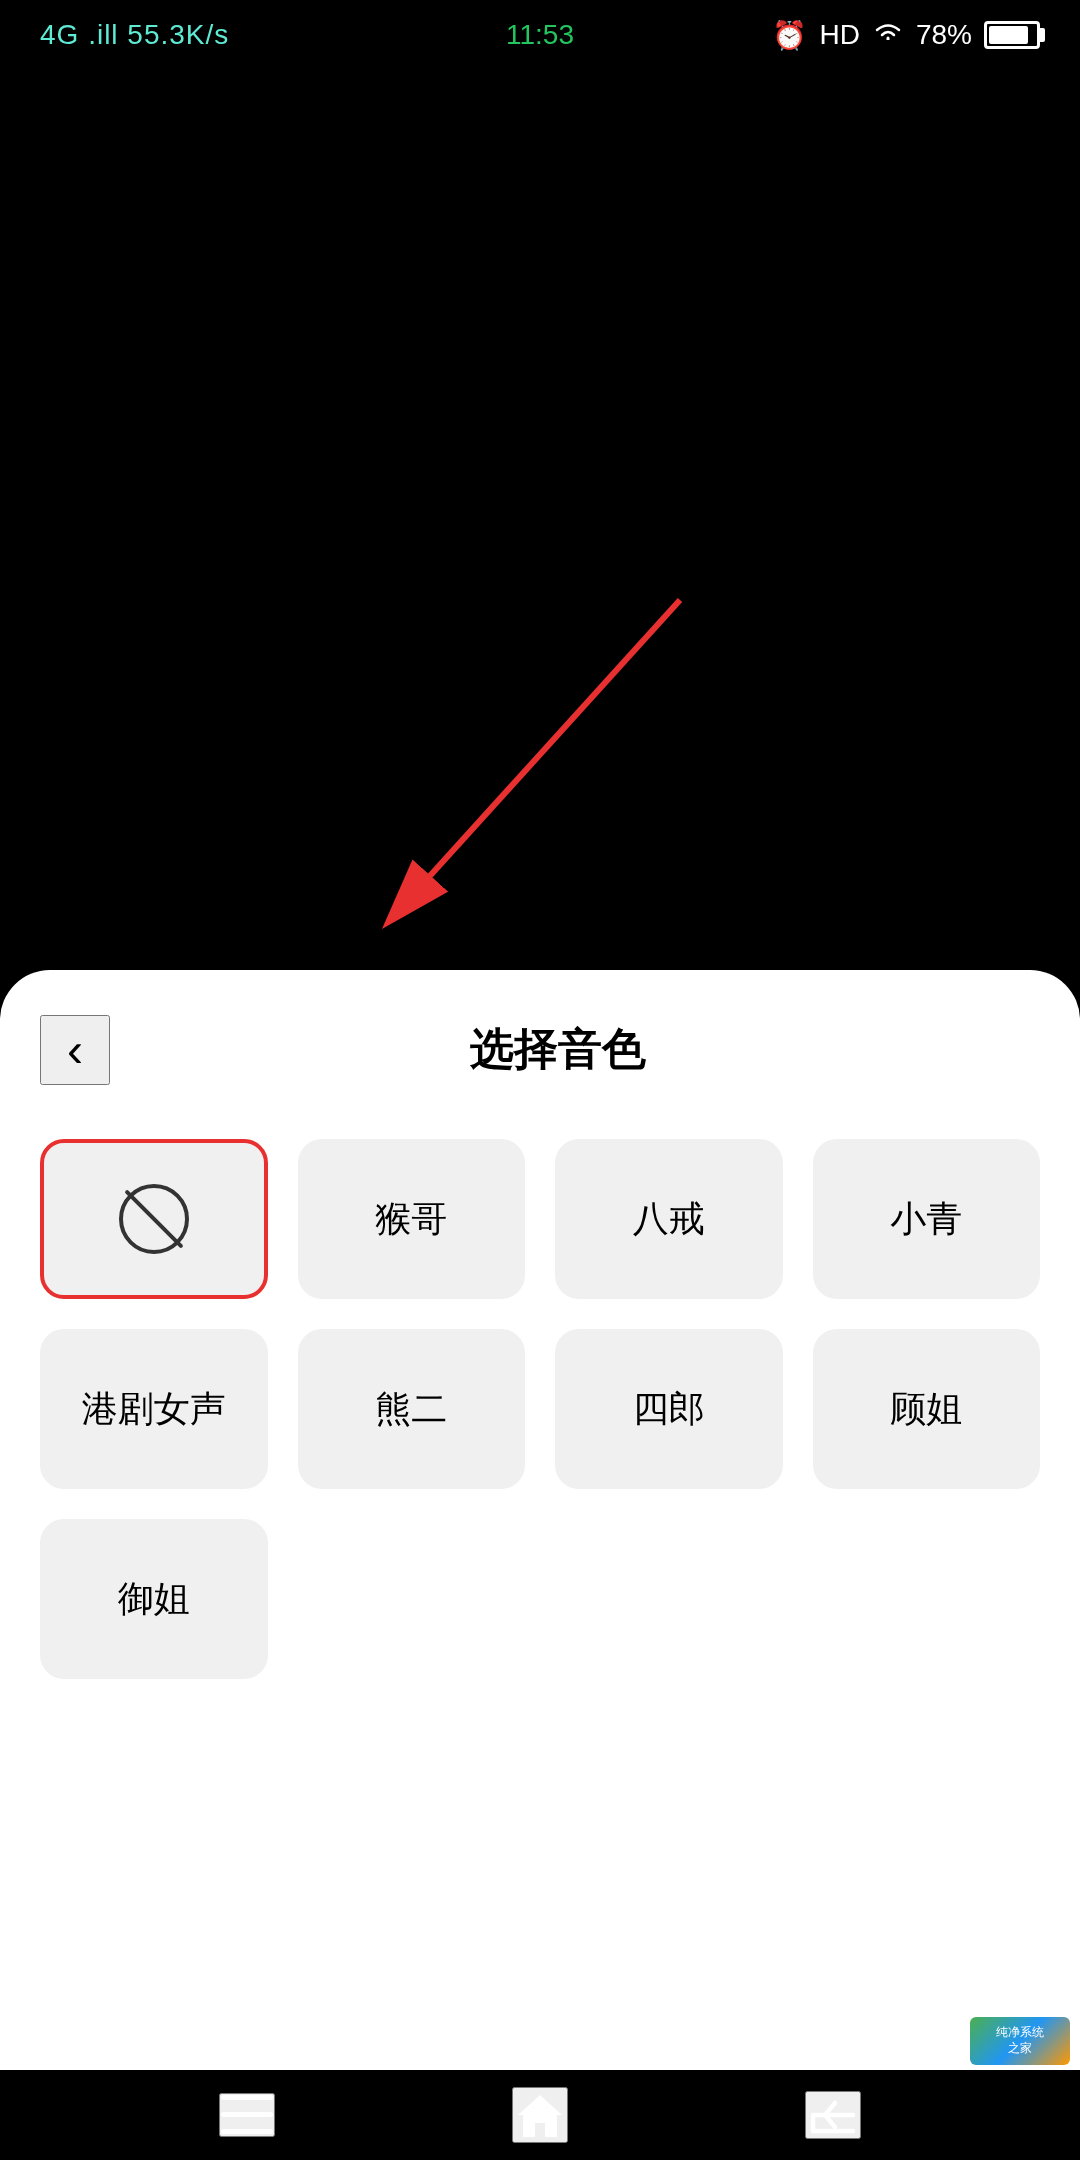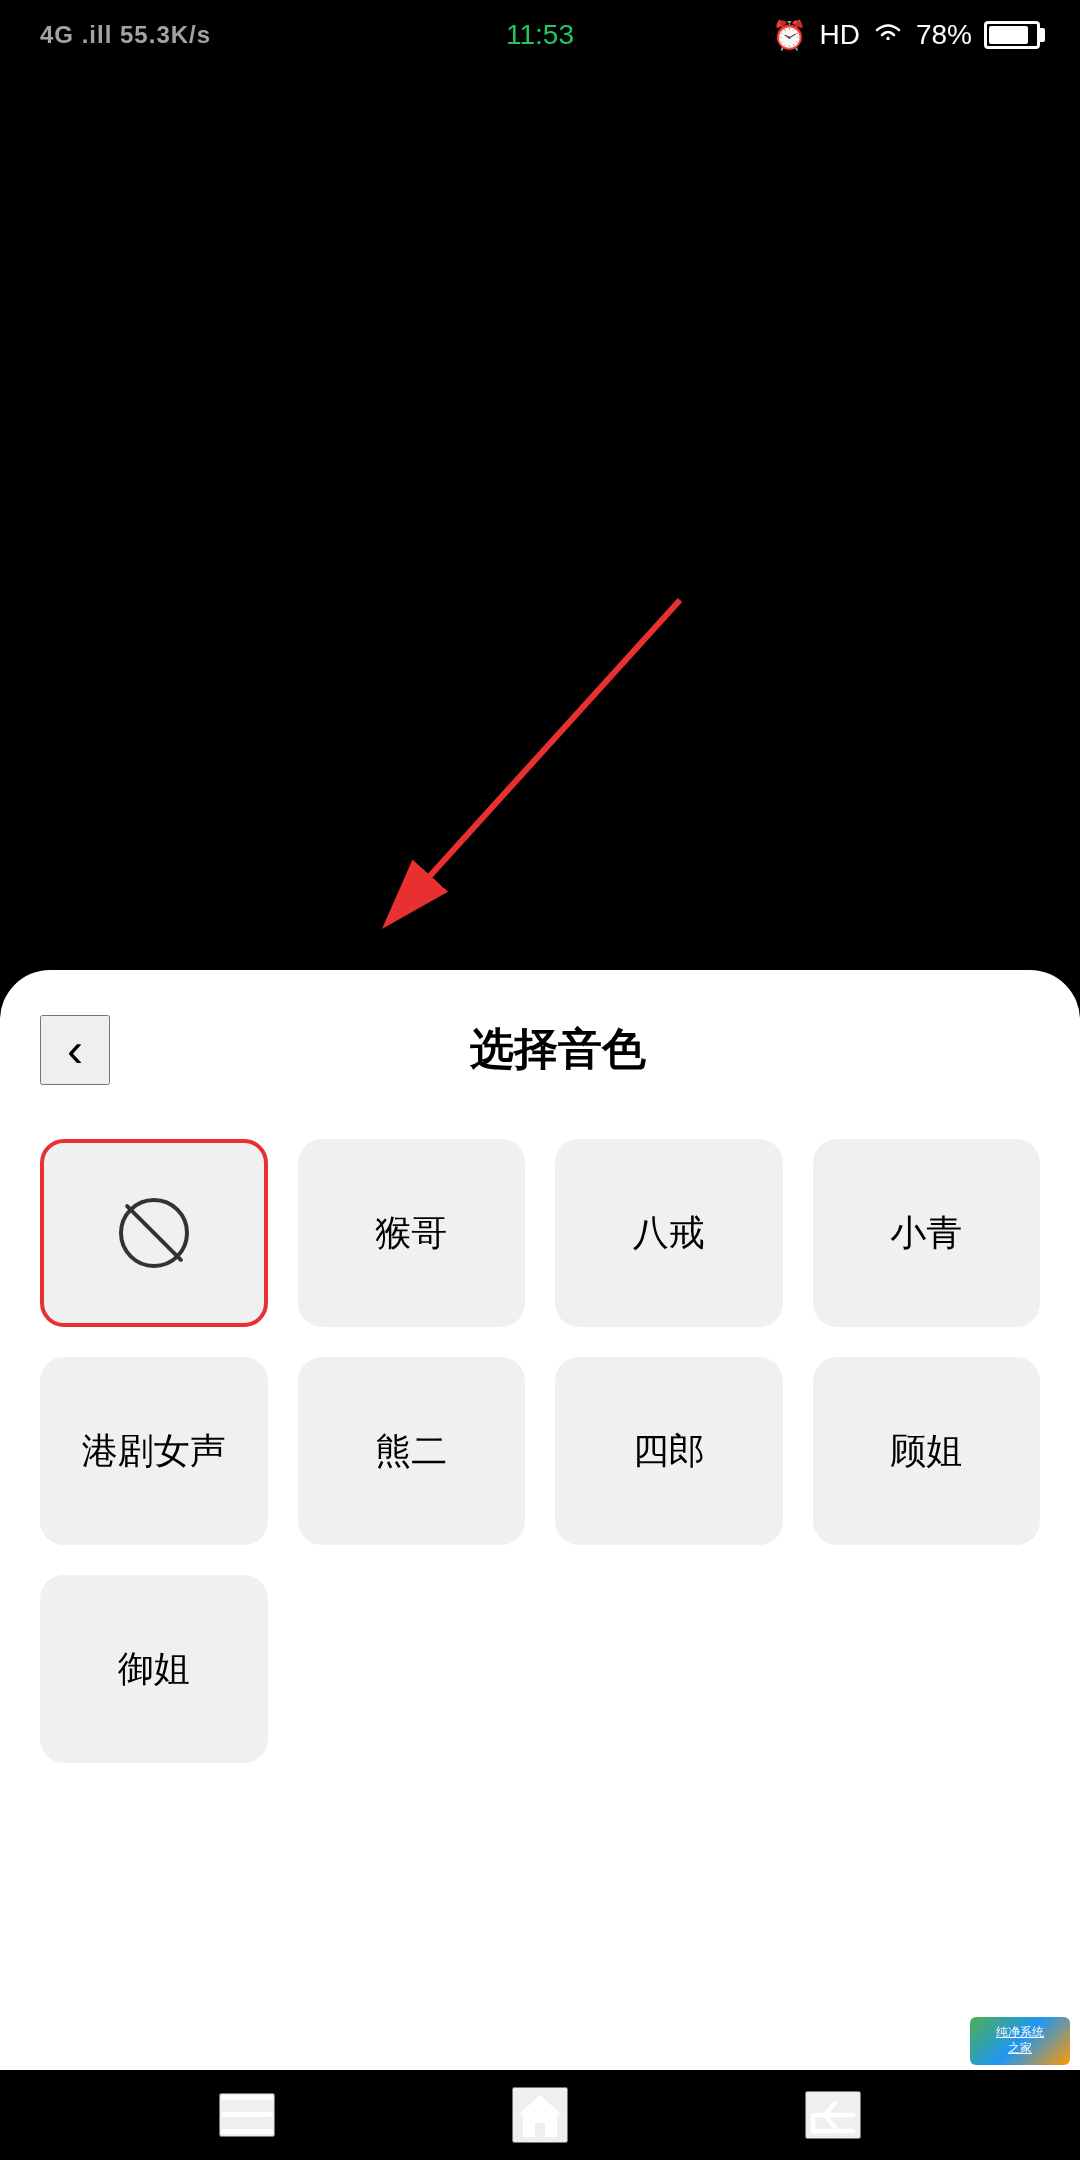--- a/index.html
+++ b/index.html
@@ -23,23 +23,23 @@
       height: 70px;
       background: #000;
       display: flex;
       align-items: center;
       justify-content: space-between;
       padding: 0 40px;
       z-index: 100;
     }
 
     .status-left {
-      color: #a3a3a3;
-      font-size: 24px;
-      font-weight: 700;
+      color: #5eead4;
+      font-size: 28px;
+      font-weight: 400;
       letter-spacing: 1px;
     }
 
     .status-center {
       color: #22c55e;
       font-size: 28px;
       font-weight: 400;
       position: absolute;
       left: 50%;
       transform: translateX(-50%);
@@ -152,21 +152,21 @@
       display: grid;
       grid-template-columns: repeat(4, 1fr);
       gap: 30px;
       padding: 20px 0;
     }
 
     .voice-btn {
       background: #f0f0f0;
       border: none;
       border-radius: 24px;
-      height: 188px;
+      height: 160px;
       display: flex;
       align-items: center;
       justify-content: center;
       font-size: 36px;
       color: #000;
       cursor: pointer;
       position: relative;
     }
 
     .voice-btn.selected {
@@ -233,21 +233,20 @@
       align-items: center;
       justify-content: center;
       z-index: 200;
     }
 
     .watermark-text {
       color: #fff;
       font-size: 14px;
       text-align: center;
       line-height: 1.2;
-      text-decoration: underline;
     }
   </style>
 </head>
 <body>
 
 <div class="status-bar">
   <div class="status-left">4G  .ill  55.3K/s</div>
   <div class="status-center">11:53</div>
   <div class="status-right">
     <span>⏰</span>

